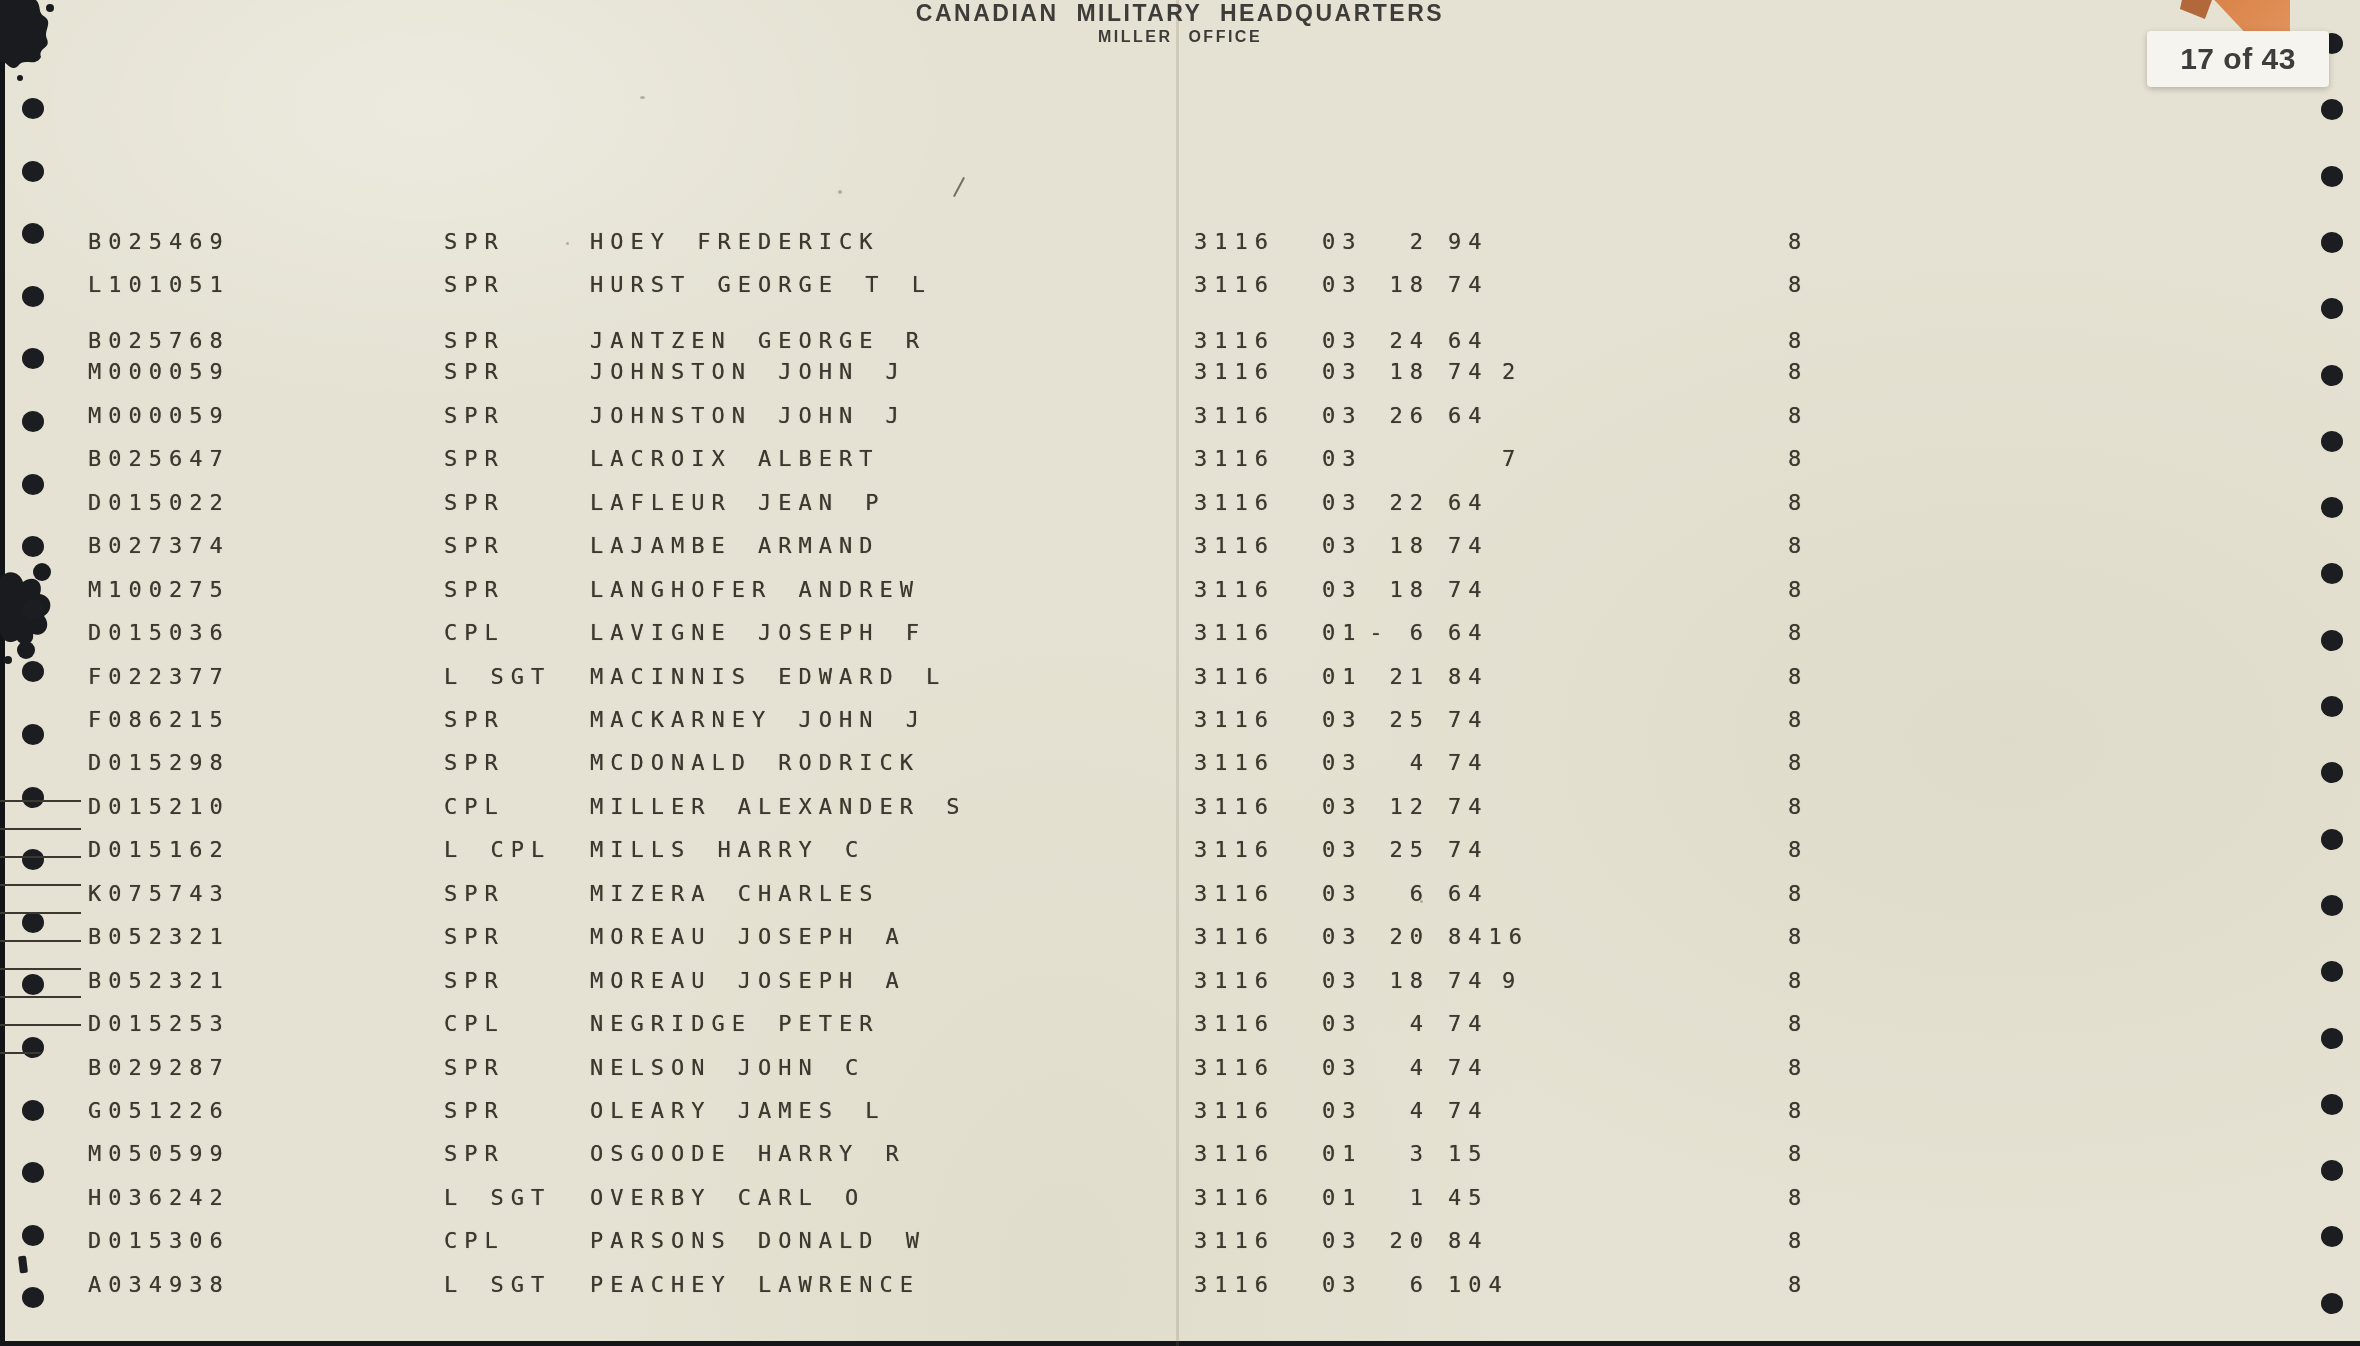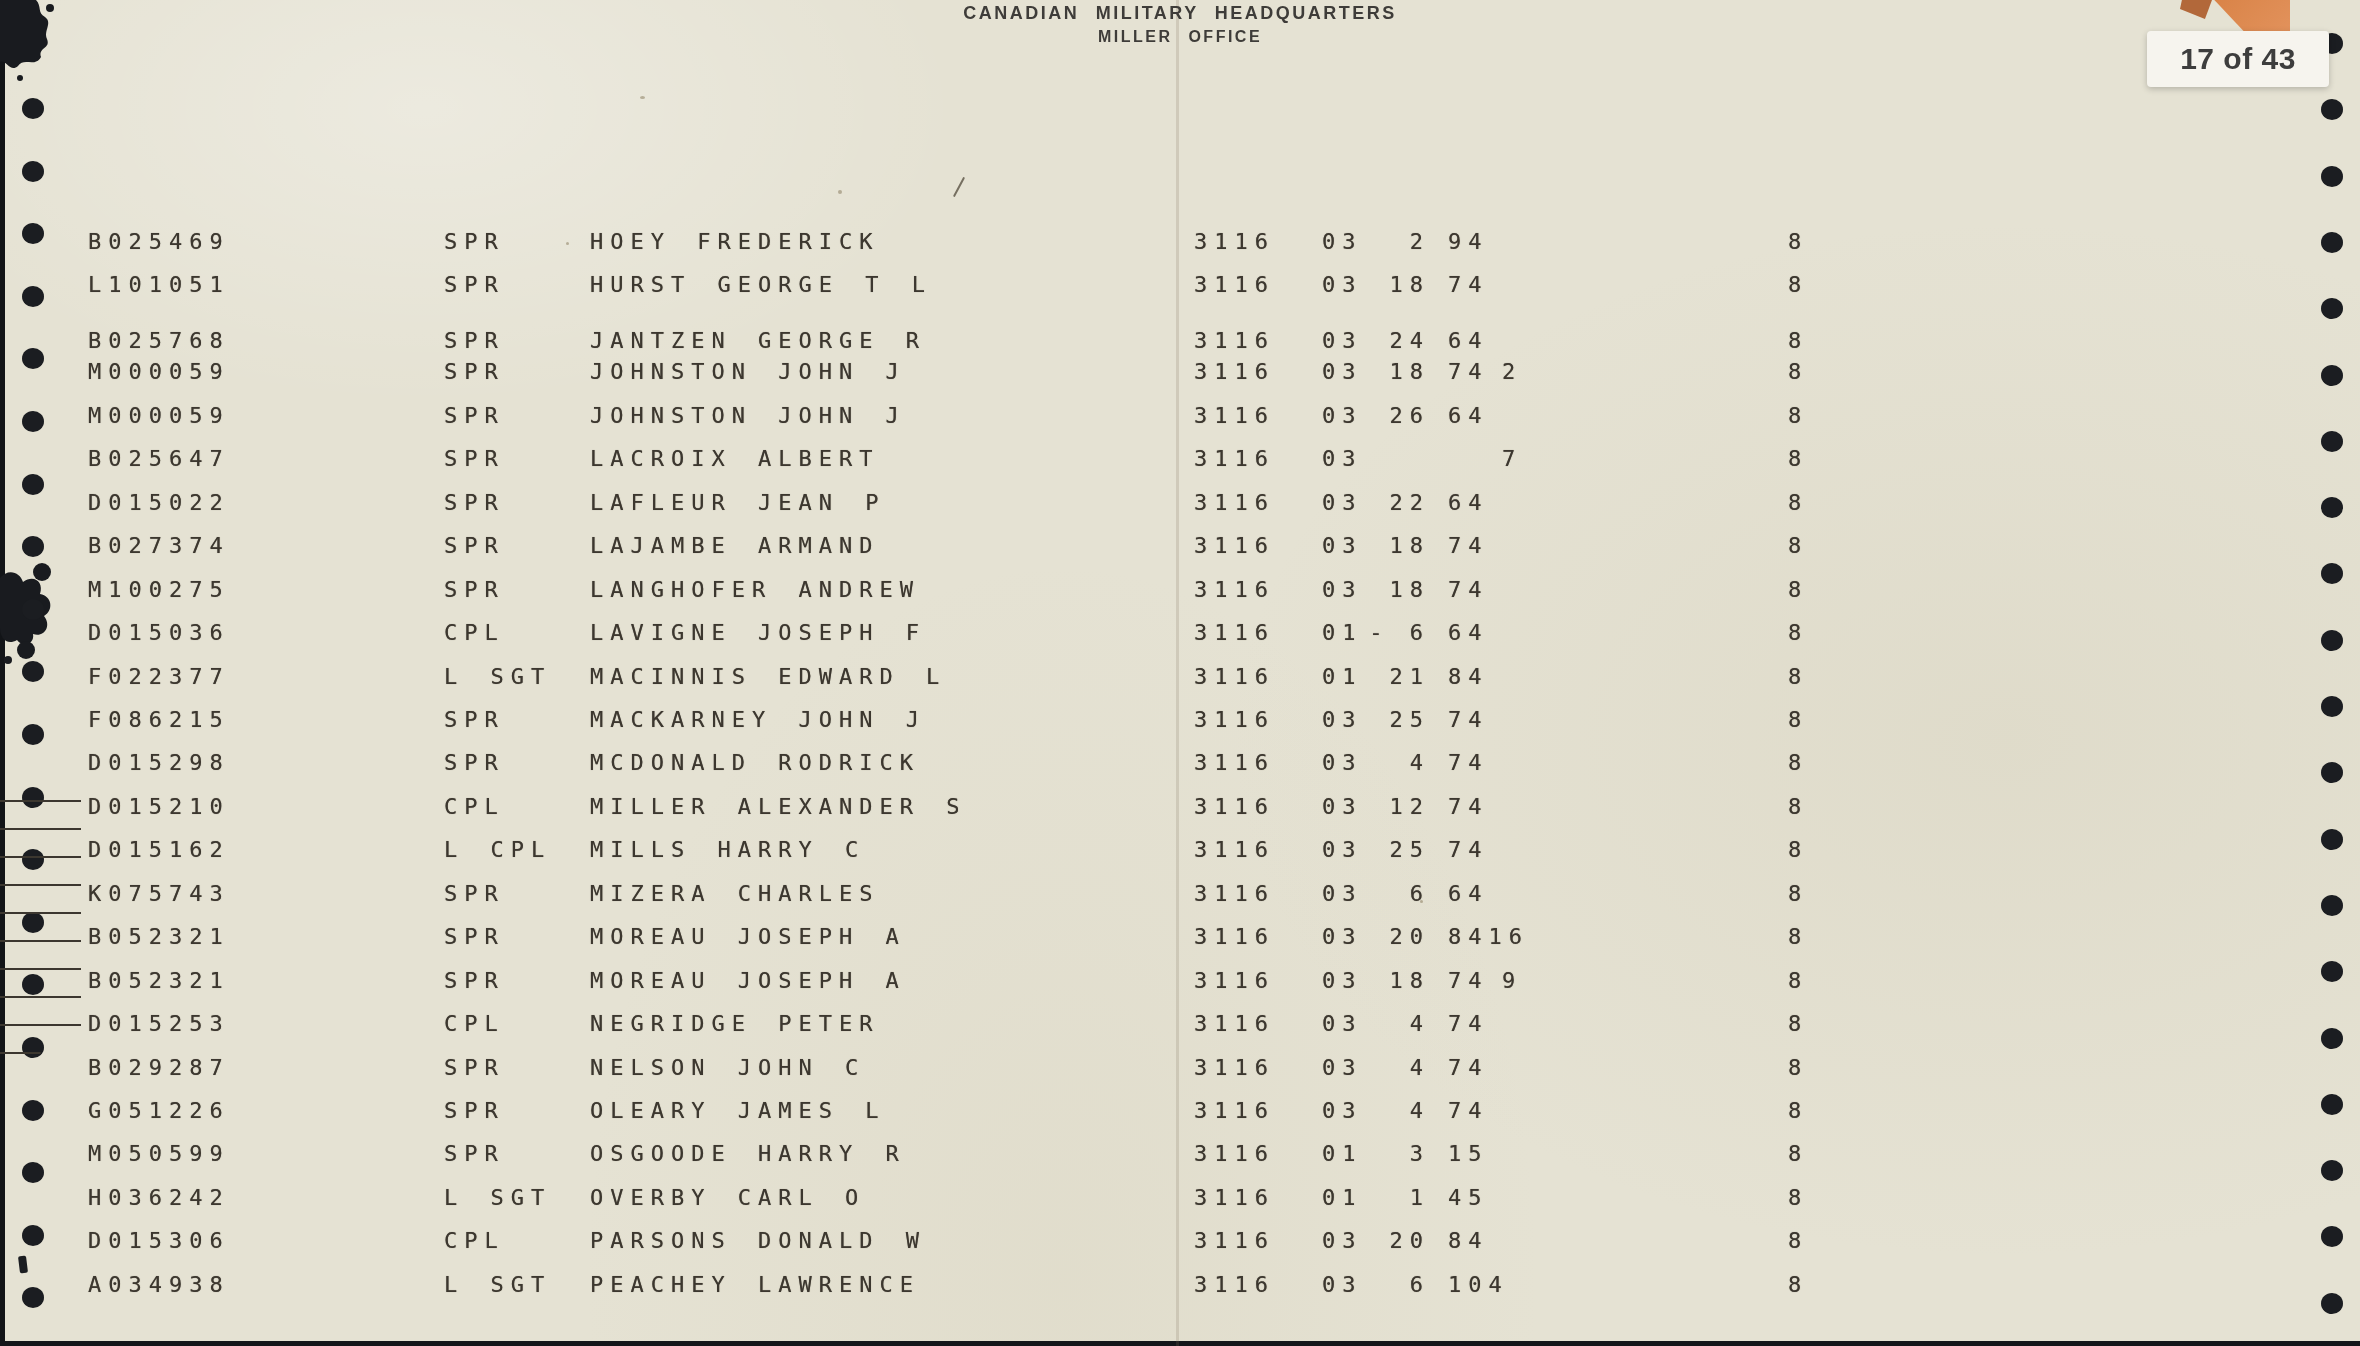--- a/index.html
+++ b/index.html
@@ -10,21 +10,21 @@
       radial-gradient(900px 500px at 18% 8%, rgba(255,255,255,0.28), transparent 60%),
       radial-gradient(1200px 800px at 85% 55%, rgba(192,184,156,0.16), transparent 65%),
       radial-gradient(800px 1200px at 45% 95%, rgba(198,190,162,0.14), transparent 60%);
     font-family:"DejaVu Sans Mono", monospace;
   }
   
   .doc-header{
     position:absolute;left:880px;top:2px;width:600px;text-align:center;
     font-family:"Liberation Sans", sans-serif;font-weight:bold;color:#3e3c39;
   }
-  .doc-header .l1{font-size:18px;letter-spacing:2.5px;word-spacing:9px;line-height:22px;}
+  .doc-header .l1{font-size:23px;letter-spacing:2.5px;word-spacing:9px;line-height:22px;}
   .doc-header .l2{font-size:16px;letter-spacing:2.5px;word-spacing:9px;line-height:20px;margin-top:3px;}
   
   #rows .row{
     position:absolute;left:0;width:100%;height:28px;line-height:28px;
     font-size:22px;letter-spacing:7px;color:#3c372f;white-space:pre;
     text-shadow:0 0 0.7px rgba(58,52,42,0.65);
   }
   .row span{position:absolute;top:0;white-space:pre;}
   .cell-sn  {left:88px;}
   .cell-rank{left:444px;word-spacing:6px;text-align:center;}

